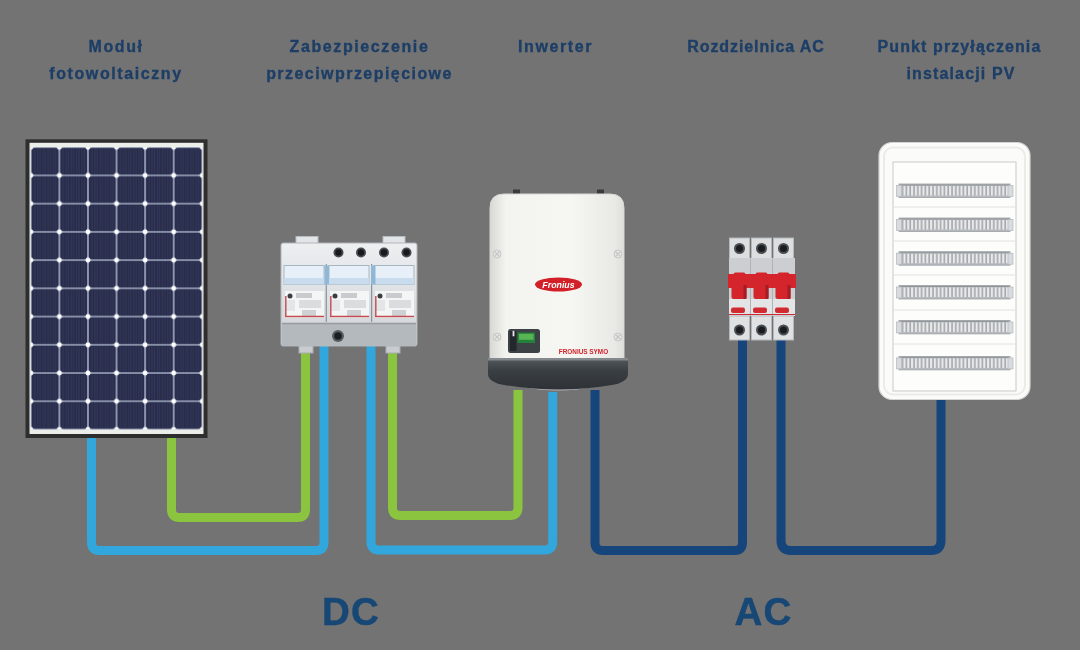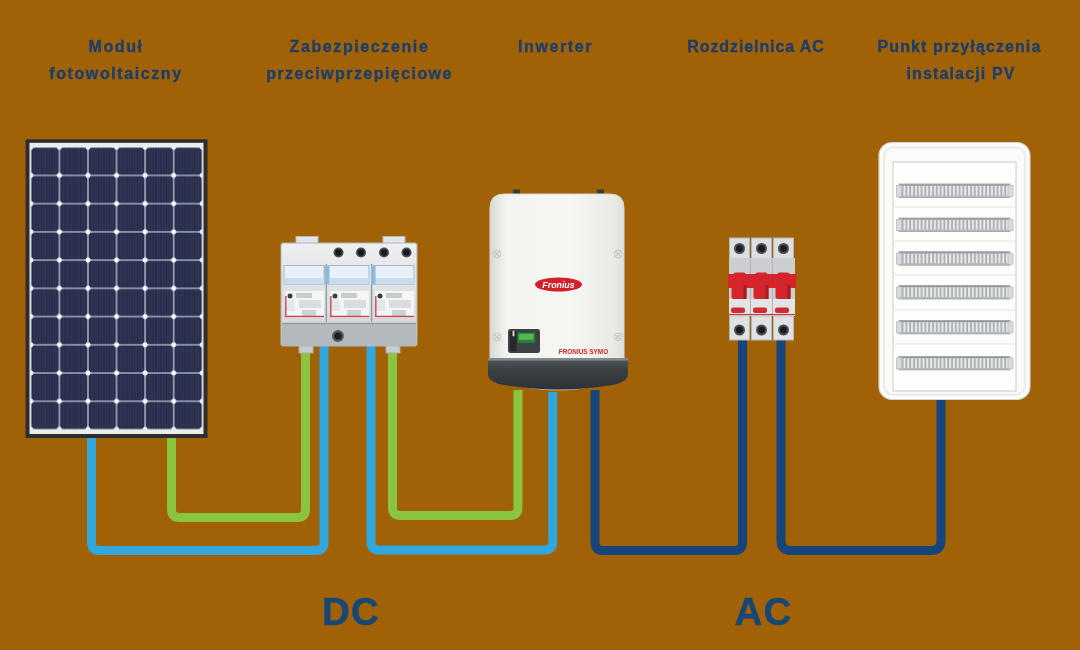--- a/index.html
+++ b/index.html
@@ -1,16 +1,16 @@
 <!DOCTYPE html>
 <html><head>
 <meta charset="utf-8">
 <style>
   html,body{margin:0;padding:0;background:#ffffff;}
-  .wrap{position:relative;width:1080px;height:650px;background:#a16207;overflow:hidden;}
+  .wrap{position:relative;width:1080px;height:650px;background:#737373;overflow:hidden;}
   text{font-family:"Liberation Sans",sans-serif;}
   .lbl{font-weight:bold;fill:#1d3e66;font-size:16px;letter-spacing:1.6px;stroke:#1d3e66;stroke-width:0.35px;}
   .big{font-weight:bold;fill:#164775;font-size:38.5px;letter-spacing:1.2px;stroke:#164775;stroke-width:0.5px;}
 </style>
 </head>
 <body>
 <div class="wrap">
 <svg width="1080" height="650" viewBox="0 0 1080 650">
 <defs>
   <pattern id="cells" x="30.8" y="147.2" width="28.58" height="28.23" patternUnits="userSpaceOnUse">

